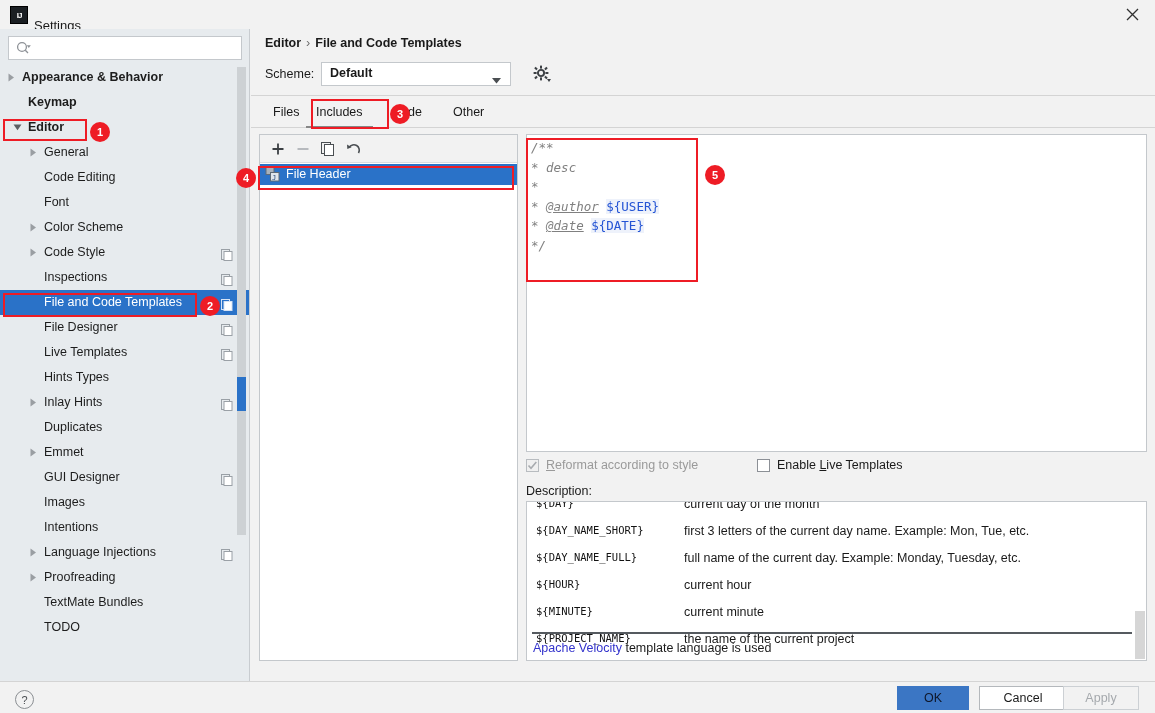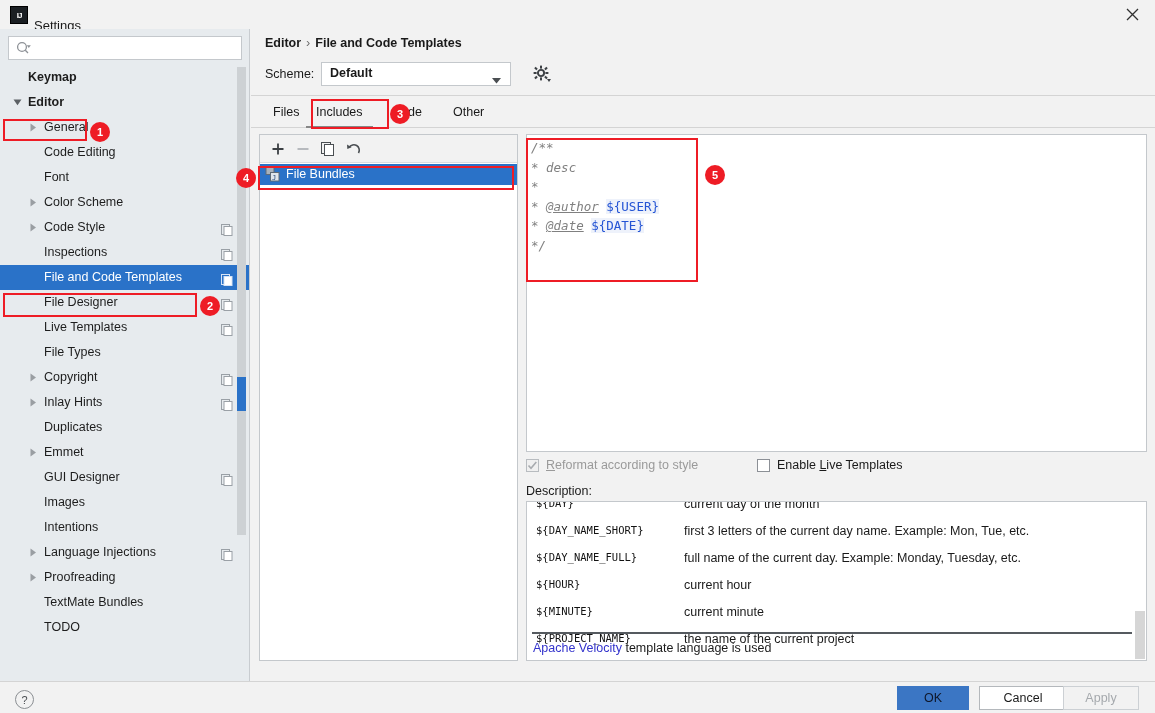--- a/index.html
+++ b/index.html
@@ -259,20 +259,28 @@
           <circle cx="6" cy="6" r="4.4" fill="none" stroke="#8d9196" stroke-width="1.3"></circle>
           <path d="M9.3 9.3 L12 12" stroke="#8d9196" stroke-width="1.3"></path>
           <path d="M13 5.5 l4 0 l-2 2.6 z" fill="#8d9196" transform="translate(-2.2,-1.2)"></path>
         </svg>
       </span>
       <input class="search-input" type="text" placeholder="" style="">
     </div>
 
     <div class="tree" id="tree">
         <div class="tnode bold">
+          <span class="arrow" style="left:4px">
+            <svg width="7" height="9" viewBox="0 0 7 9">
+              <path d="M0.5 0.5 L6 4.5 L0.5 8.5 z" fill="#9a9ea2"></path>
+            </svg>
+          </span>
+          <span class="tlabel" style="left:22px">Appearance &amp; Behavior</span>
+        </div>
+        <div class="tnode bold">
           <span class="tlabel" style="left:28px">Keymap</span>
         </div>
         <div class="tnode bold">
           <span class="arrow" style="left:10px">
             <svg width="9" height="7" viewBox="0 0 9 7">
               <path d="M0.5 0.5 L8.5 0.5 L4.5 6.2 z" fill="#5c6064"></path>
             </svg>
           </span>
           <span class="tlabel" style="left:28px">Editor</span>
         </div>
@@ -332,33 +340,21 @@
             </svg></span>
         </div>
         <div class="tnode">
           <span class="tlabel" style="left:44px">Live Templates</span>
           <span class="copyic"><svg width="12" height="12" viewBox="0 0 12 12">
               <rect x="0.5" y="0.5" width="8" height="10" fill="none" stroke="#9aa0a6"></rect>
               <rect x="3" y="2.5" width="8" height="9" fill="#fff" stroke="#9aa0a6"></rect>
             </svg></span>
         </div>
         <div class="tnode">
-          <span class="tlabel" style="left:44px">File Types</span>
-        </div>
-        <div class="tnode">
-          <span class="arrow" style="left:26px">
-            <svg width="7" height="9" viewBox="0 0 7 9">
-              <path d="M0.5 0.5 L6 4.5 L0.5 8.5 z" fill="#9a9ea2"></path>
-            </svg>
-          </span>
-          <span class="tlabel" style="left:44px">Copyright</span>
-          <span class="copyic"><svg width="12" height="12" viewBox="0 0 12 12">
-              <rect x="0.5" y="0.5" width="8" height="10" fill="none" stroke="#9aa0a6"></rect>
-              <rect x="3" y="2.5" width="8" height="9" fill="#fff" stroke="#9aa0a6"></rect>
-            </svg></span>
+          <span class="tlabel" style="left:44px">Hints Types</span>
         </div>
         <div class="tnode">
           <span class="arrow" style="left:26px">
             <svg width="7" height="9" viewBox="0 0 7 9">
               <path d="M0.5 0.5 L6 4.5 L0.5 8.5 z" fill="#9a9ea2"></path>
             </svg>
           </span>
           <span class="tlabel" style="left:44px">Inlay Hints</span>
           <span class="copyic"><svg width="12" height="12" viewBox="0 0 12 12">
               <rect x="0.5" y="0.5" width="8" height="10" fill="none" stroke="#9aa0a6"></rect>
@@ -490,21 +486,21 @@
             </svg>
           </div>
         </div>
       <div class="list-items" id="list-items">
           <div class="litem sel">
             <span class="ficon"><svg width="15" height="15" viewBox="0 0 15 15">
                 <rect x="1" y="0.5" width="8" height="7" fill="#a7b2bd" stroke="#5e6a76"></rect>
                 <rect x="5.5" y="5.5" width="8.5" height="8.5" fill="#dfe6ec" stroke="#5e6a76"></rect>
                 <text x="7" y="13" font-size="7" font-family="DejaVu Sans Mono, monospace" fill="#2a4a7a">J</text>
               </svg></span>
-            <span class="ltext">File Bundles</span>
+            <span class="ltext">File Header</span>
           </div>
         </div>
     </div>
 
     <div class="editor-panel">
       <div class="code" id="code"><div><span class="c-com">/**</span></div><div><span class="c-com">* desc</span></div><div><span class="c-com">*</span></div><div><span class="c-com">* </span><span class="c-tag">@author</span><span class="c-com"> </span><span class="c-var">${USER}</span></div><div><span class="c-com">* </span><span class="c-tag">@date</span><span class="c-com"> </span><span class="c-var">${DATE}</span></div><div><span class="c-com">*/</span></div></div>
     </div>
 
     <div class="cbrow">
       <div class="cbox disabled" style="left:0px;">

